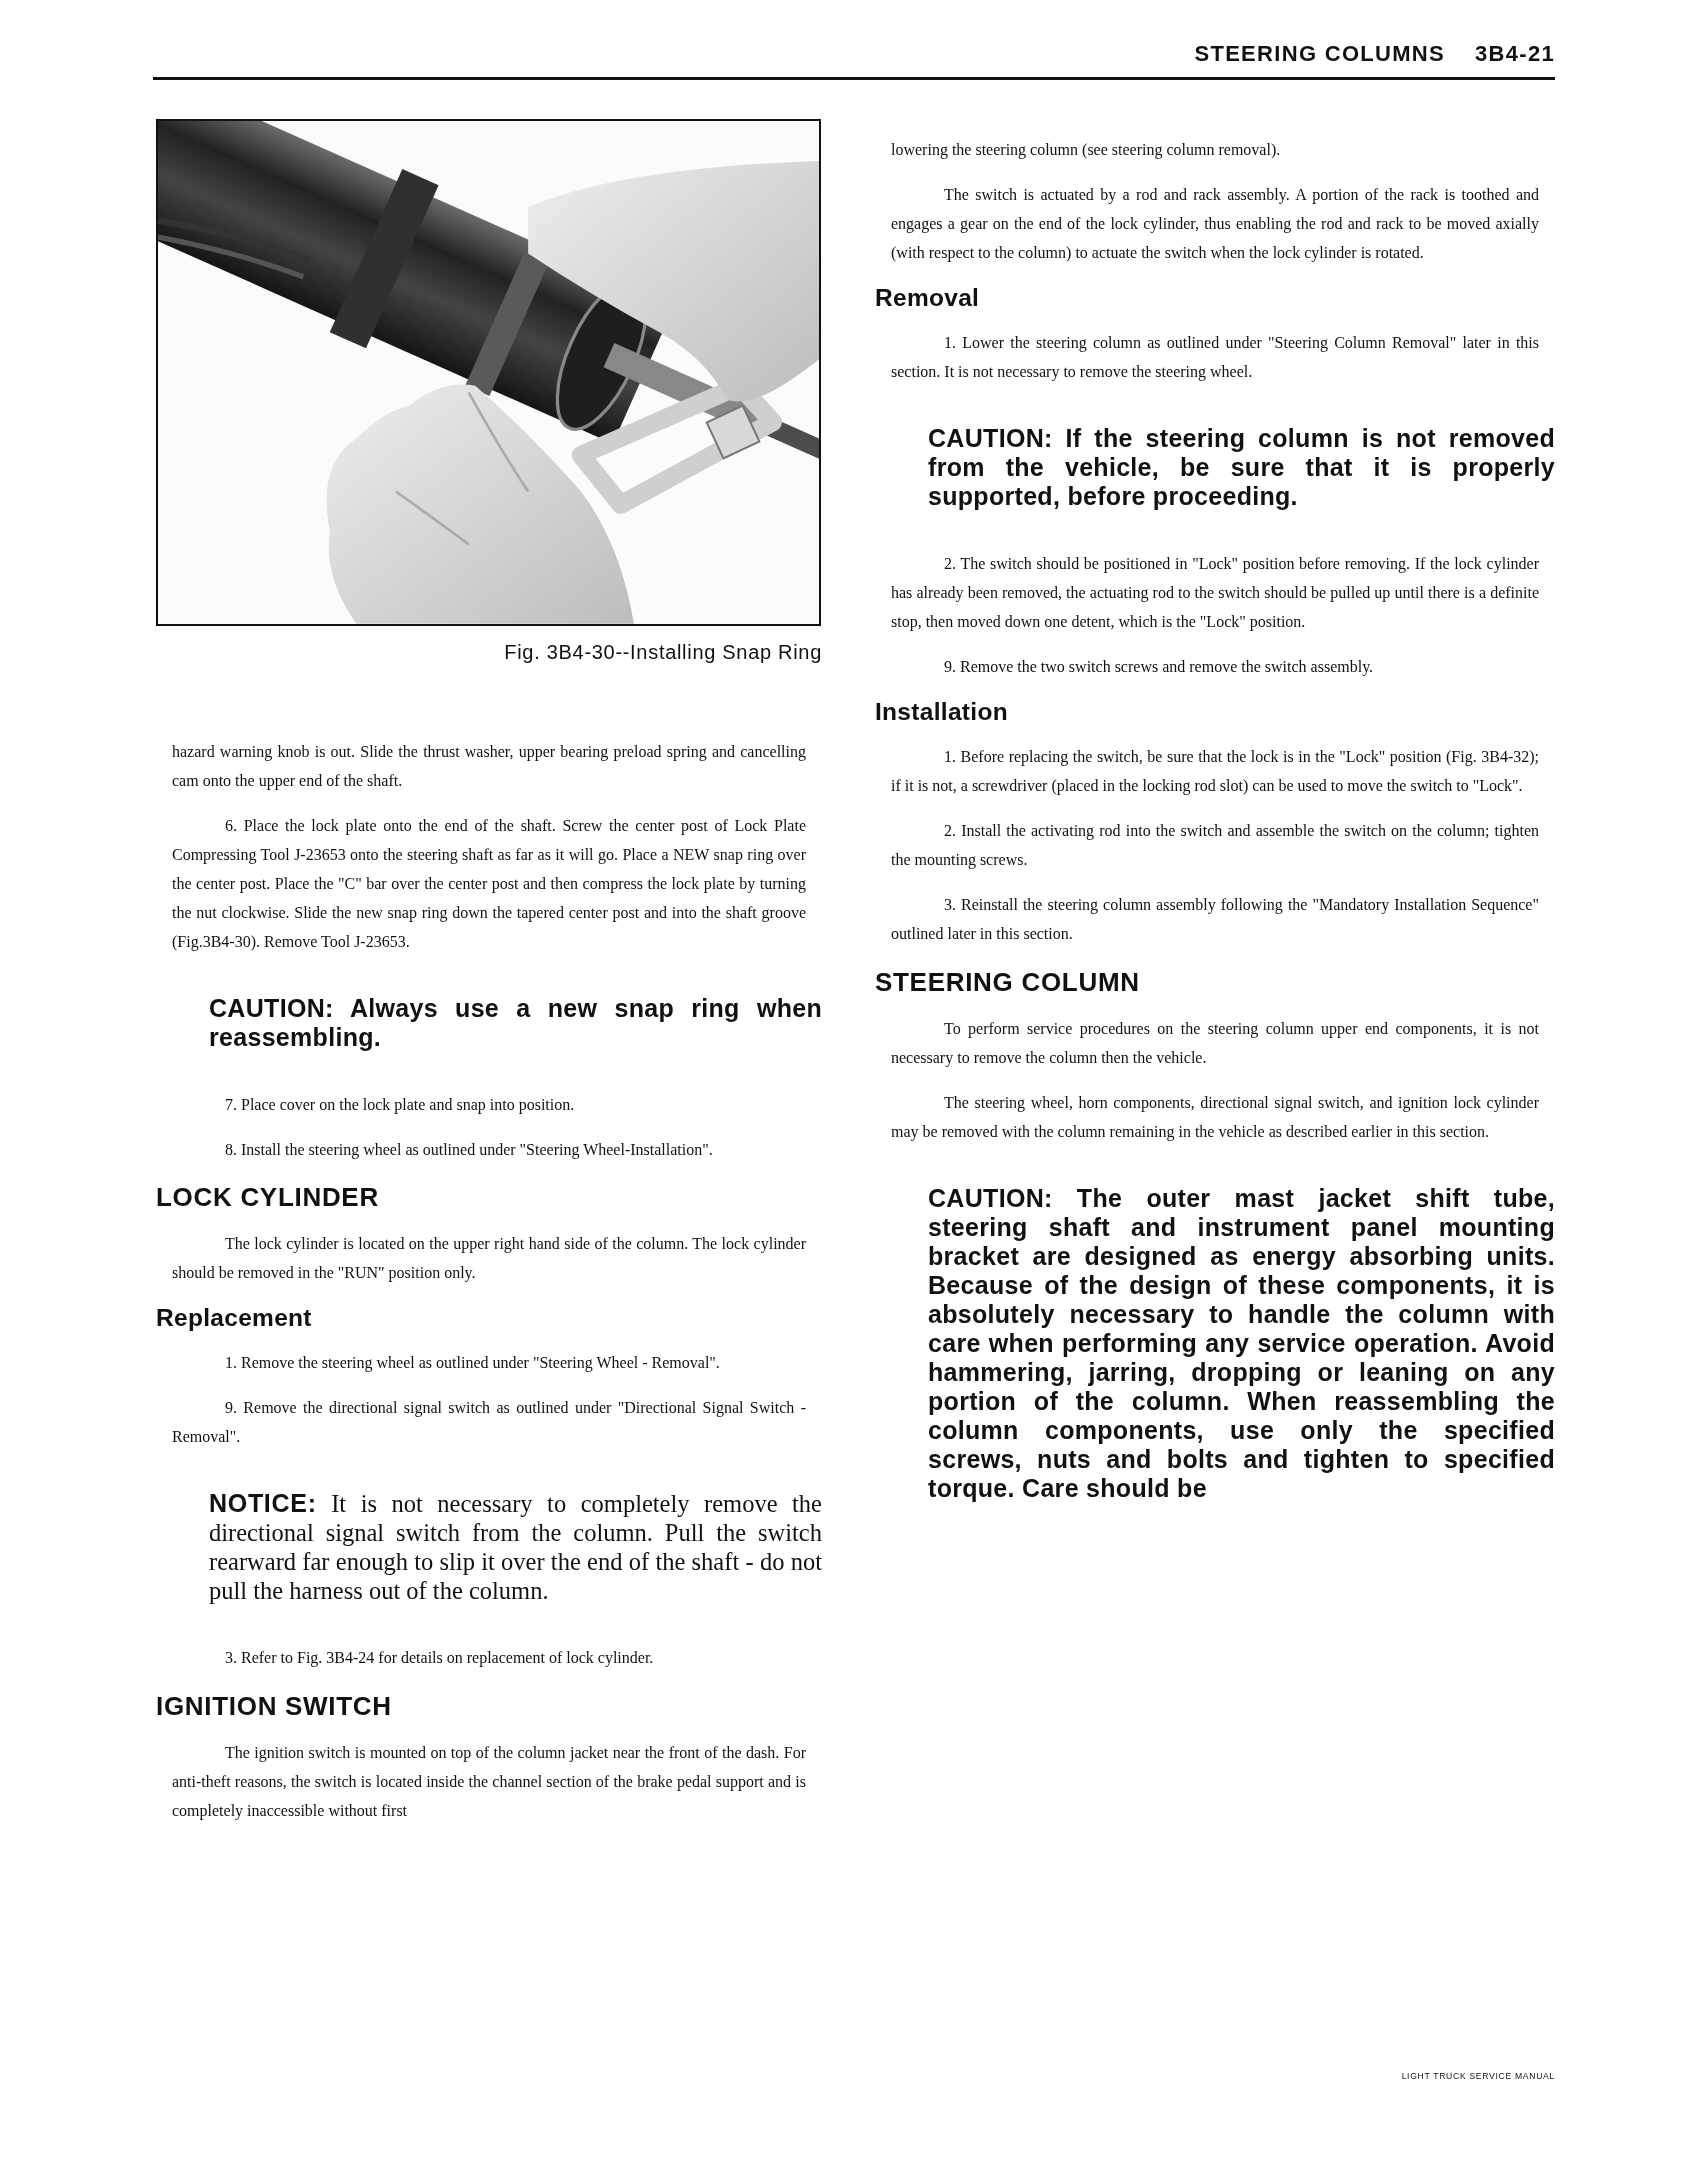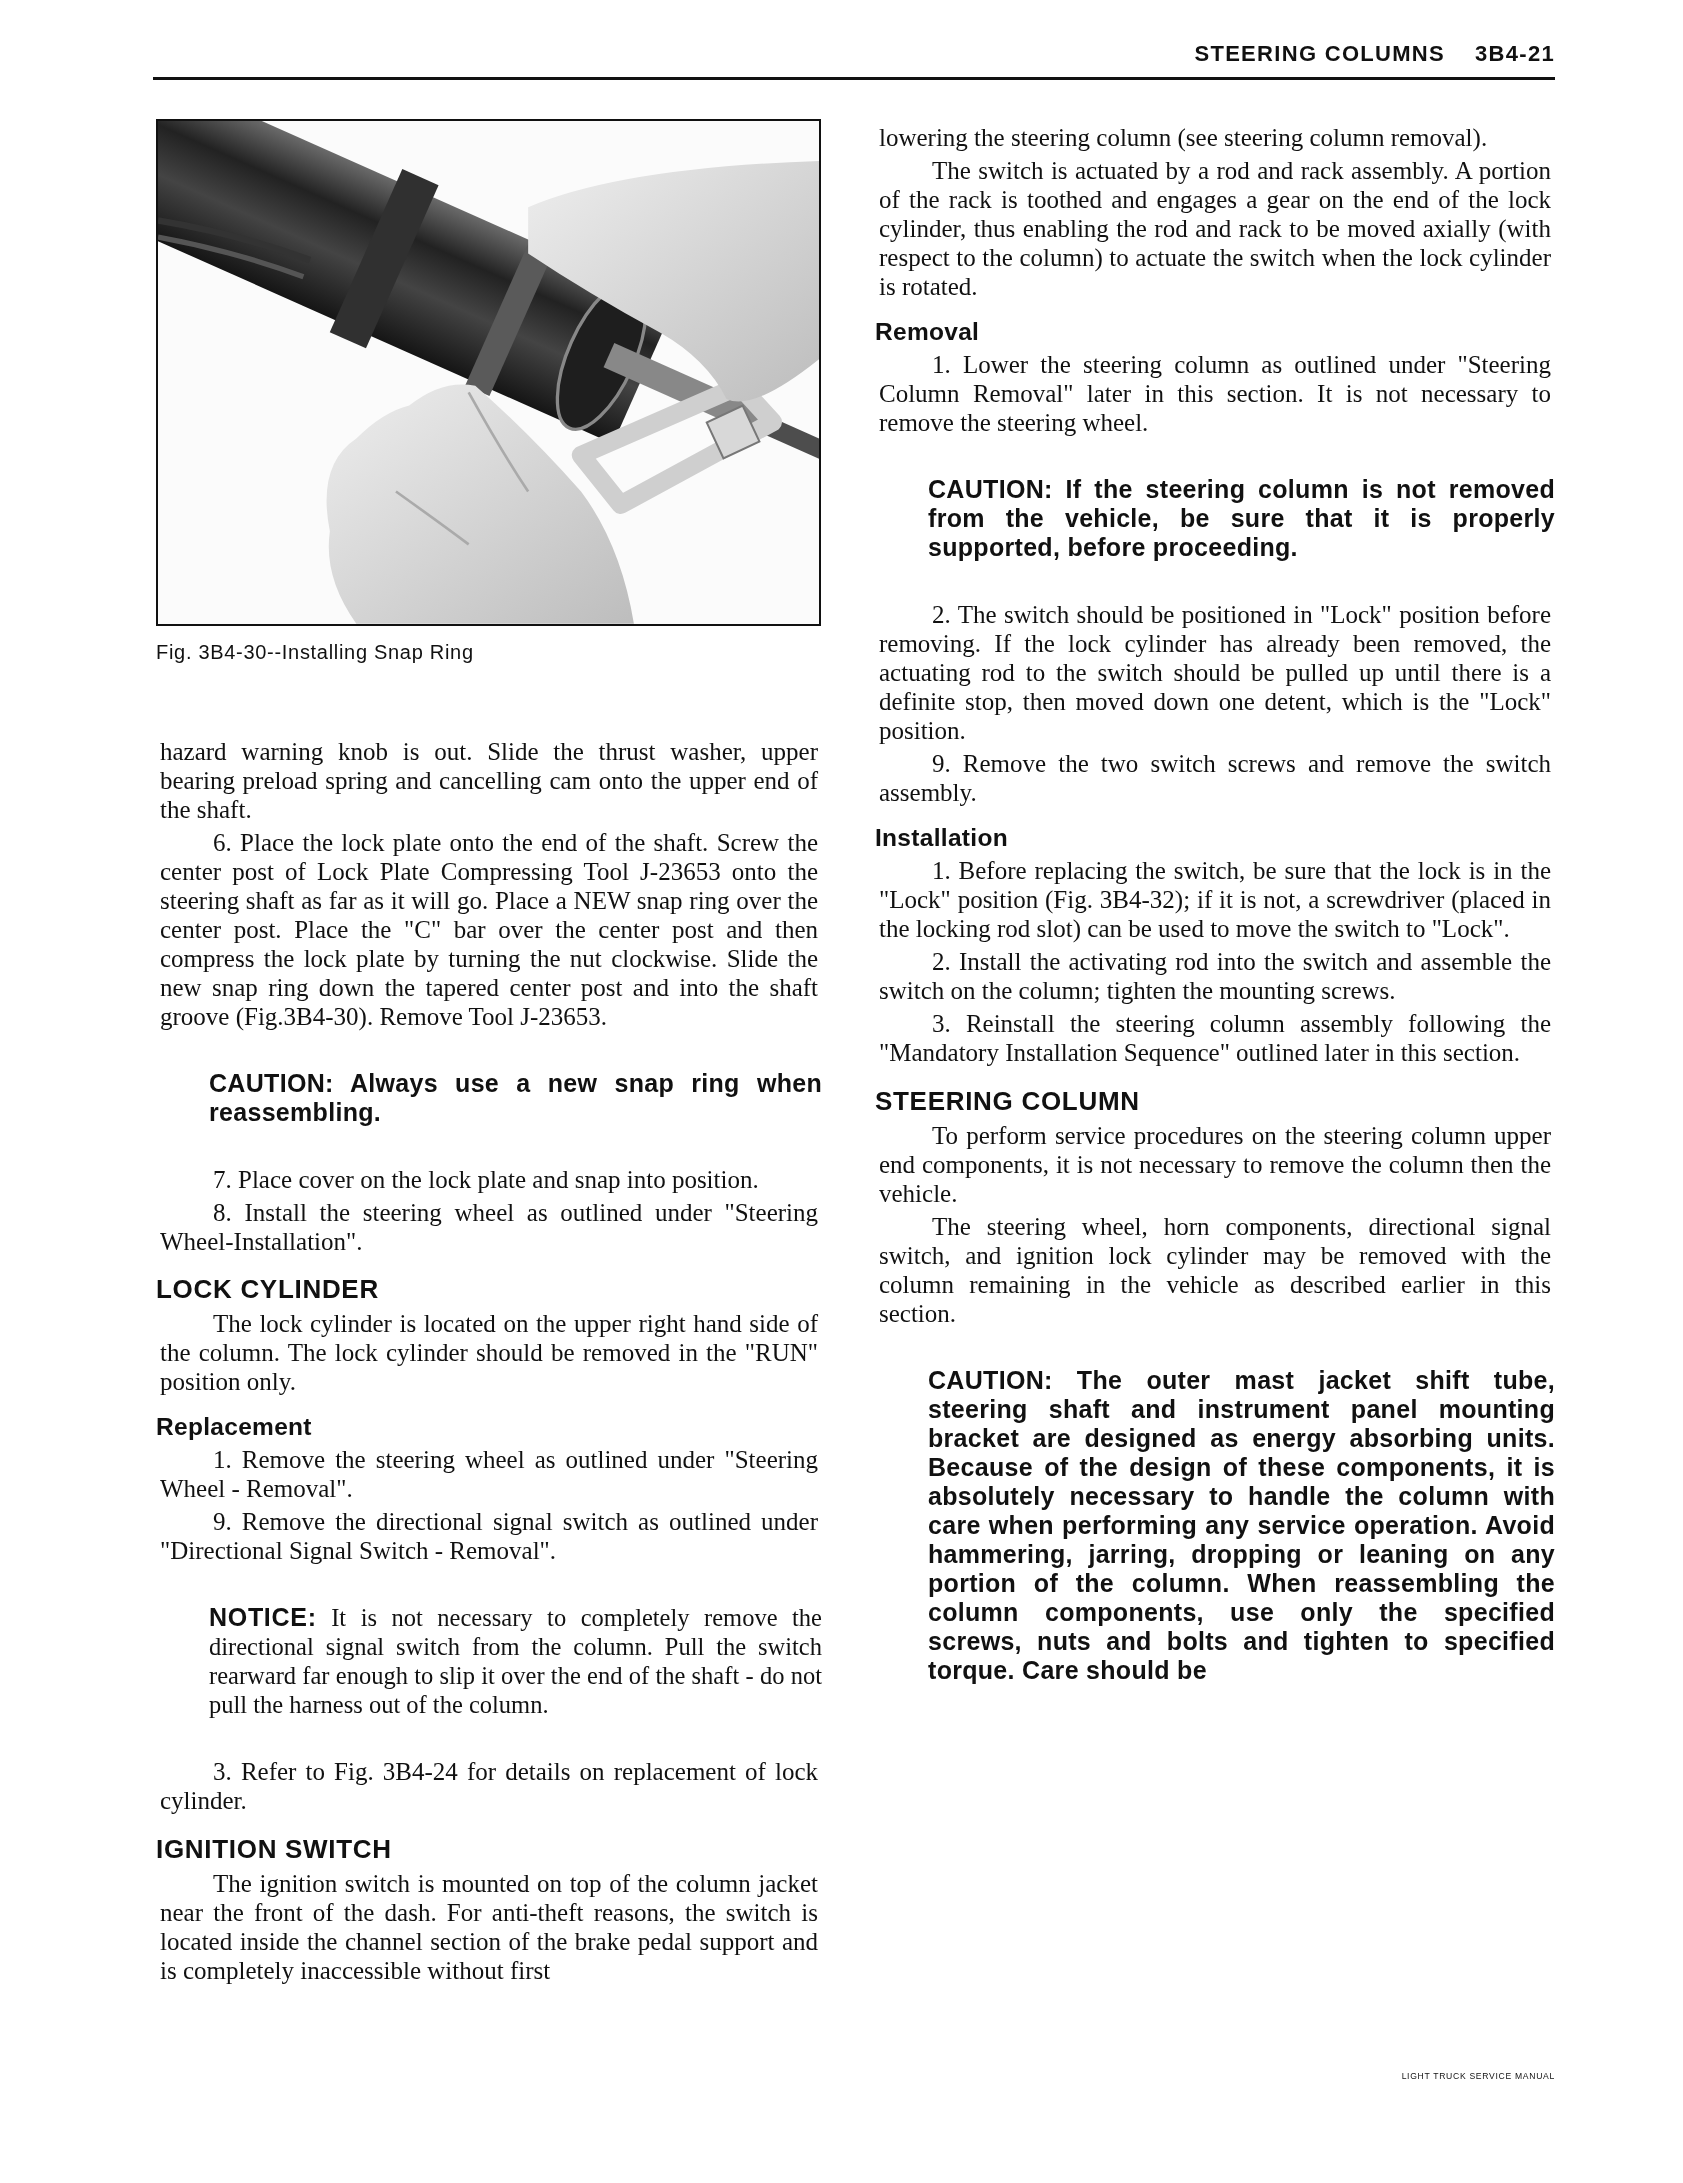--- a/index.html
+++ b/index.html
@@ -9,34 +9,34 @@
   .header { position: absolute; left: 153px; top: 41px; width: 1402px; height: 40px; }
   .header-title { position: absolute; right: 0; top: 0; font-family: Liberation Sans, sans-serif; font-weight: bold; font-size: 22px; letter-spacing: 1.3px; white-space: nowrap; }
   .header-title .section { margin-right: 30px; }
   .header-rule { position: absolute; left: 153px; top: 77px; width: 1402px; height: 2.6px; background: #111; }
 
   
   .col { position: absolute; top: 119px; }
   .col-left { left: 156px; width: 666px; }
   .col-right { left: 875px; width: 680px; }
 
-  p.body { font-family: "Liberation Serif", serif; font-size: 25px; line-height: 29px; margin: 4px; text-align: justify; }
+  p.body { font-family: "Liberation Serif", serif; font-size: 16px; line-height: 29px; margin: 16px; text-align: justify; }
   p.body.indent { text-indent: 53px; }
   p.body + p.body { margin-top: 2.6px; }
 
   h2.section-head { font-family: "Liberation Sans", sans-serif; font-weight: bold; font-size: 26px; margin: 18.5px 0 2.6px 0; letter-spacing: 0.7px; }
   h3.sub-head { font-family: "Liberation Sans", sans-serif; font-weight: bold; font-size: 24.5px; margin: 17px 0 2.6px 0; letter-spacing: 0.3px; }
 
   .caution { font-family: "Liberation Sans", sans-serif; font-weight: bold; font-size: 25px; line-height: 29px; margin: 38px 0 38px 53px; text-align: justify; letter-spacing: 0.3px; }
   .notice { font-family: "Liberation Serif", serif; font-size: 24.5px; line-height: 29px; margin: 38px 0 38px 53px; text-align: justify; }
   .notice .label { font-family: "Liberation Sans", sans-serif; font-weight: bold; font-size: 25px; letter-spacing: 0.7px; }
 
   
   .figure { position: relative; width: 661px; height: 503px; border: 2px solid #111; overflow: hidden; background: #fafafa; }
-  .fig-caption { font-family: "Liberation Sans", sans-serif; font-size: 20px; text-align: left; margin: 14.5px 0 73px 0; letter-spacing: 0.7px; }
+  .fig-caption { font-family: "Liberation Sans", sans-serif; font-size: 20px; text-align: right; margin: 14.5px 0 73px 0; letter-spacing: 0.7px; }
 
   
   .footer { position: absolute; right: 128px; top: 2055px; font-family: "Liberation Sans", sans-serif; font-size: 8.6px; letter-spacing: 0.7px; margin-top: 16px; }
 </style>
 </head>
 <body>
 
 <div class="header">
   <div class="header-title">
     <span class="section">STEERING COLUMNS</span><span>3B4-21</span>

